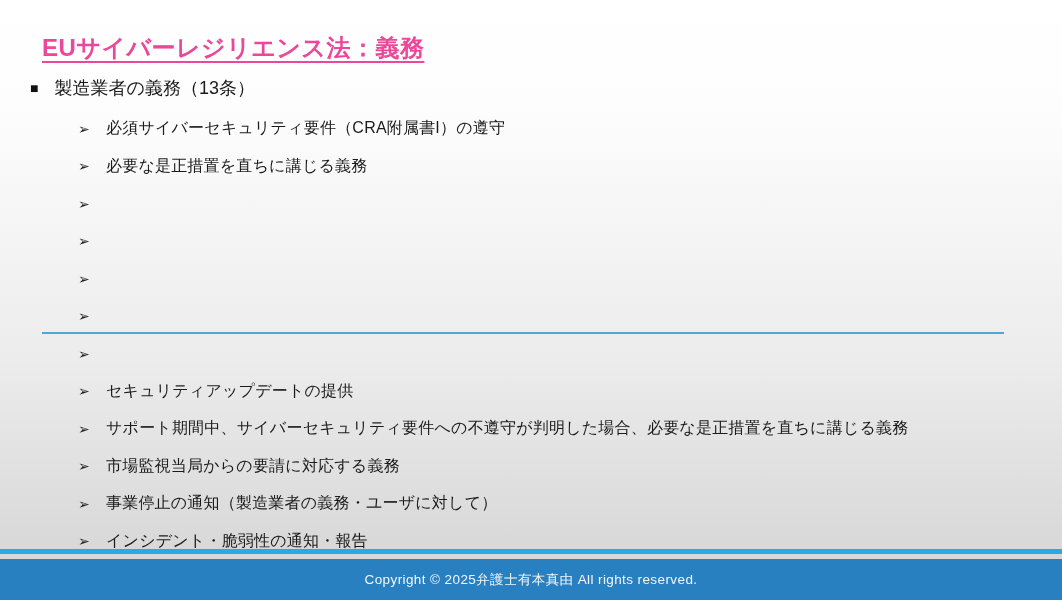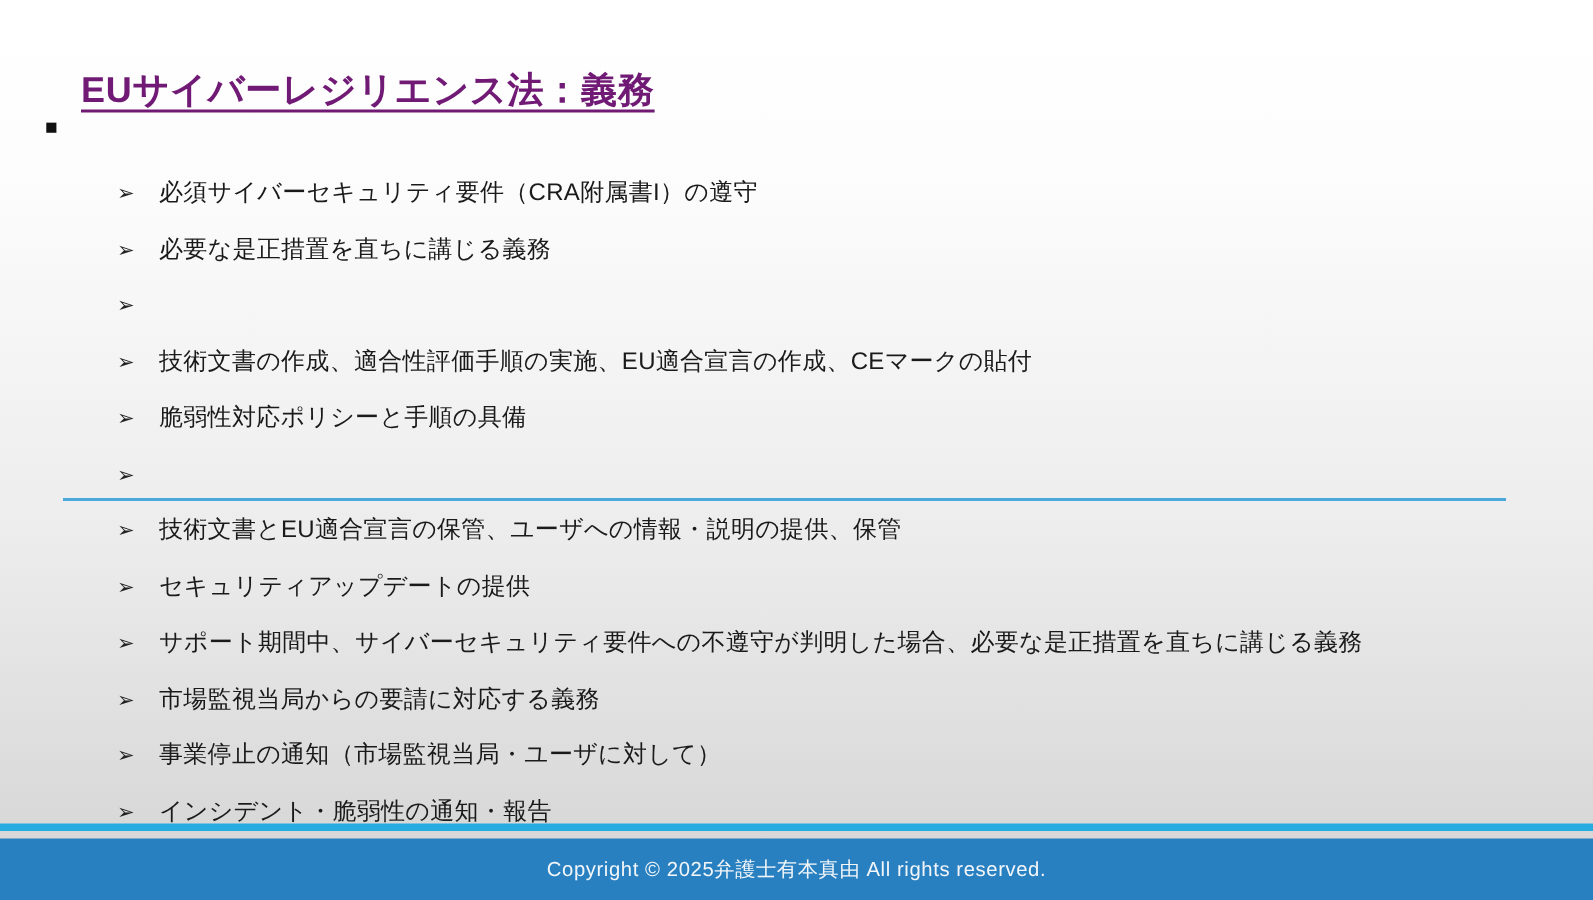--- a/index.html
+++ b/index.html
@@ -3,22 +3,22 @@
 <meta charset="utf-8">
 <style>
   html,body{margin:0;padding:0;}
   body{
     width:1062px;height:600px;position:relative;overflow:hidden;
     font-family:"Liberation Sans","DejaVu Sans",sans-serif;
     background:linear-gradient(to bottom,#ffffff 0%,#fdfdfd 18%,#ececec 60%,#d8d8d8 92%,#d3d3d3 100%);
   }
   .slide{position:absolute;inset:0;}
   .title{
-    position:absolute;left:38px;top:28px;margin:16px;
-    font-size:24px;font-weight:bold;color:#701a75;
+    position:absolute;left:38px;top:28px;margin:4px;
+    font-size:24px;font-weight:bold;color:#ec4899;
     text-decoration:underline;text-decoration-thickness:2px;text-underline-offset:5px;
     letter-spacing:0.5px;
   }
   .section-heading{
     position:absolute;left:30px;top:76px;
     font-size:18px;color:#1a1a1a;display:flex;align-items:center;
   }
   .section-heading .sq{font-size:14px;margin-right:16px;color:#111;}
   .list{position:absolute;left:78px;top:110px;right:20px;}
   .row{height:37.5px;display:flex;align-items:center;font-size:16px;color:#1a1a1a;}
@@ -39,64 +39,62 @@
 </style>
 </head>
 <body>
 
 <div class="slide">
 
   <h1 class="title">EUサイバーレジリエンス法：義務</h1>
 
   <div class="section-heading">
     <span class="sq">■</span>
+    <span>製造業者の義務（13条）</span>
   </div>
 
   <div class="list">
     <div class="row">
       <span class="arrow">➢</span>
       <span class="txt">必須サイバーセキュリティ要件（CRA附属書I）の遵守</span>
     </div>
     <div class="row">
       <span class="arrow">➢</span>
       <span class="txt">必要な是正措置を直ちに講じる義務</span>
     </div>
     <div class="row">
       <span class="arrow">➢</span>
     </div>
     <div class="row">
       <span class="arrow">➢</span>
-      <span class="txt">技術文書の作成、適合性評価手順の実施、EU適合宣言の作成、CEマークの貼付</span>
-    </div>
-    <div class="row">
-      <span class="arrow">➢</span>
-      <span class="txt">脆弱性対応ポリシーと手順の具備</span>
     </div>
     <div class="row">
       <span class="arrow">➢</span>
     </div>
     <div class="row">
       <span class="arrow">➢</span>
-      <span class="txt">技術文書とEU適合宣言の保管、ユーザへの情報・説明の提供、保管</span>
+    </div>
+    <div class="row">
+      <span class="arrow">➢</span>
     </div>
     <div class="row">
       <span class="arrow">➢</span>
       <span class="txt">セキュリティアップデートの提供</span>
     </div>
     <div class="row">
       <span class="arrow">➢</span>
       <span class="txt">サポート期間中、サイバーセキュリティ要件への不遵守が判明した場合、必要な是正措置を直ちに講じる義務</span>
     </div>
     <div class="row">
       <span class="arrow">➢</span>
       <span class="txt">市場監視当局からの要請に対応する義務</span>
     </div>
     <div class="row">
       <span class="arrow">➢</span>
-      <span class="txt">事業停止の通知（市場監視当局・ユーザに対して）</span>
+      <span class="txt">事業停止の通知（製造業者の義務・ユーザに対して）</span>
     </div>
     <div class="row">
       <span class="arrow">➢</span>
       <span class="txt">インシデント・脆弱性の通知・報告</span>
     </div>
   </div>
 
   <div class="divider" style="border-top-color: rgb(74, 168, 219);"></div>
 
   <div class="bottom-accent" style="background: rgb(39, 172, 226);"></div>

